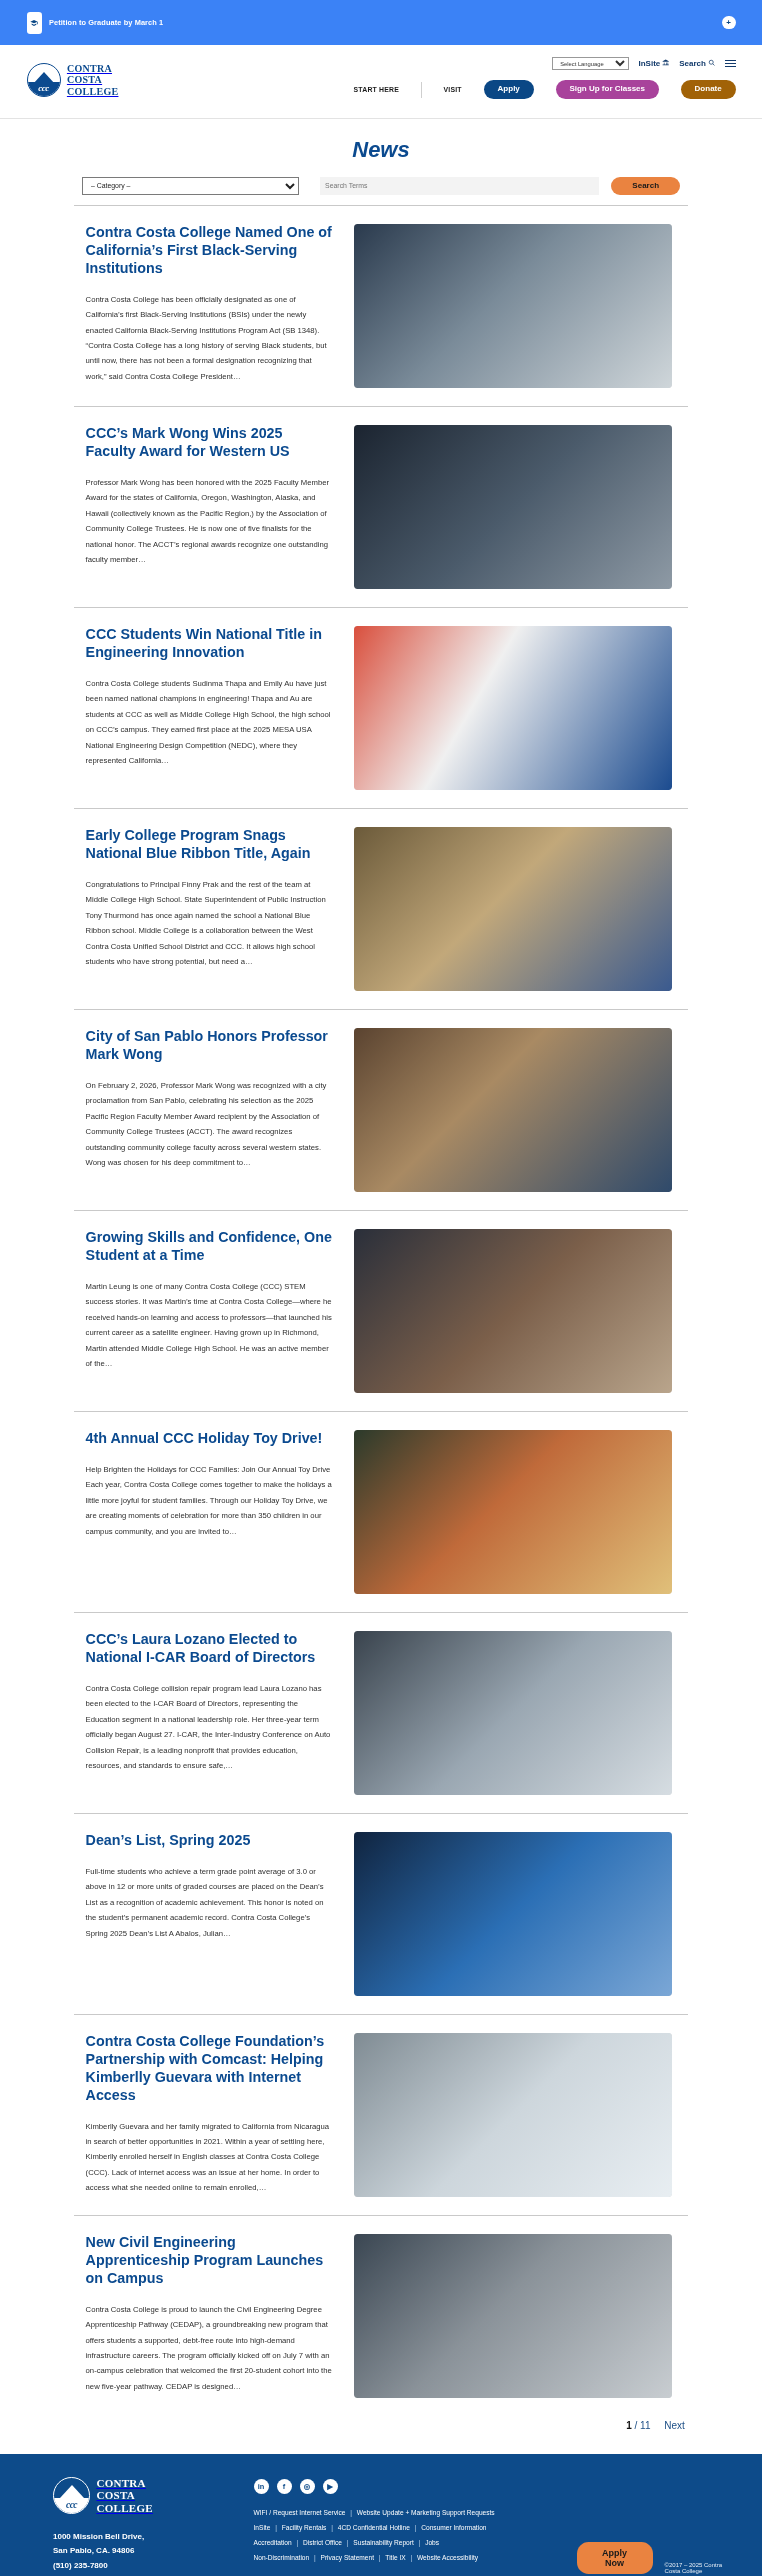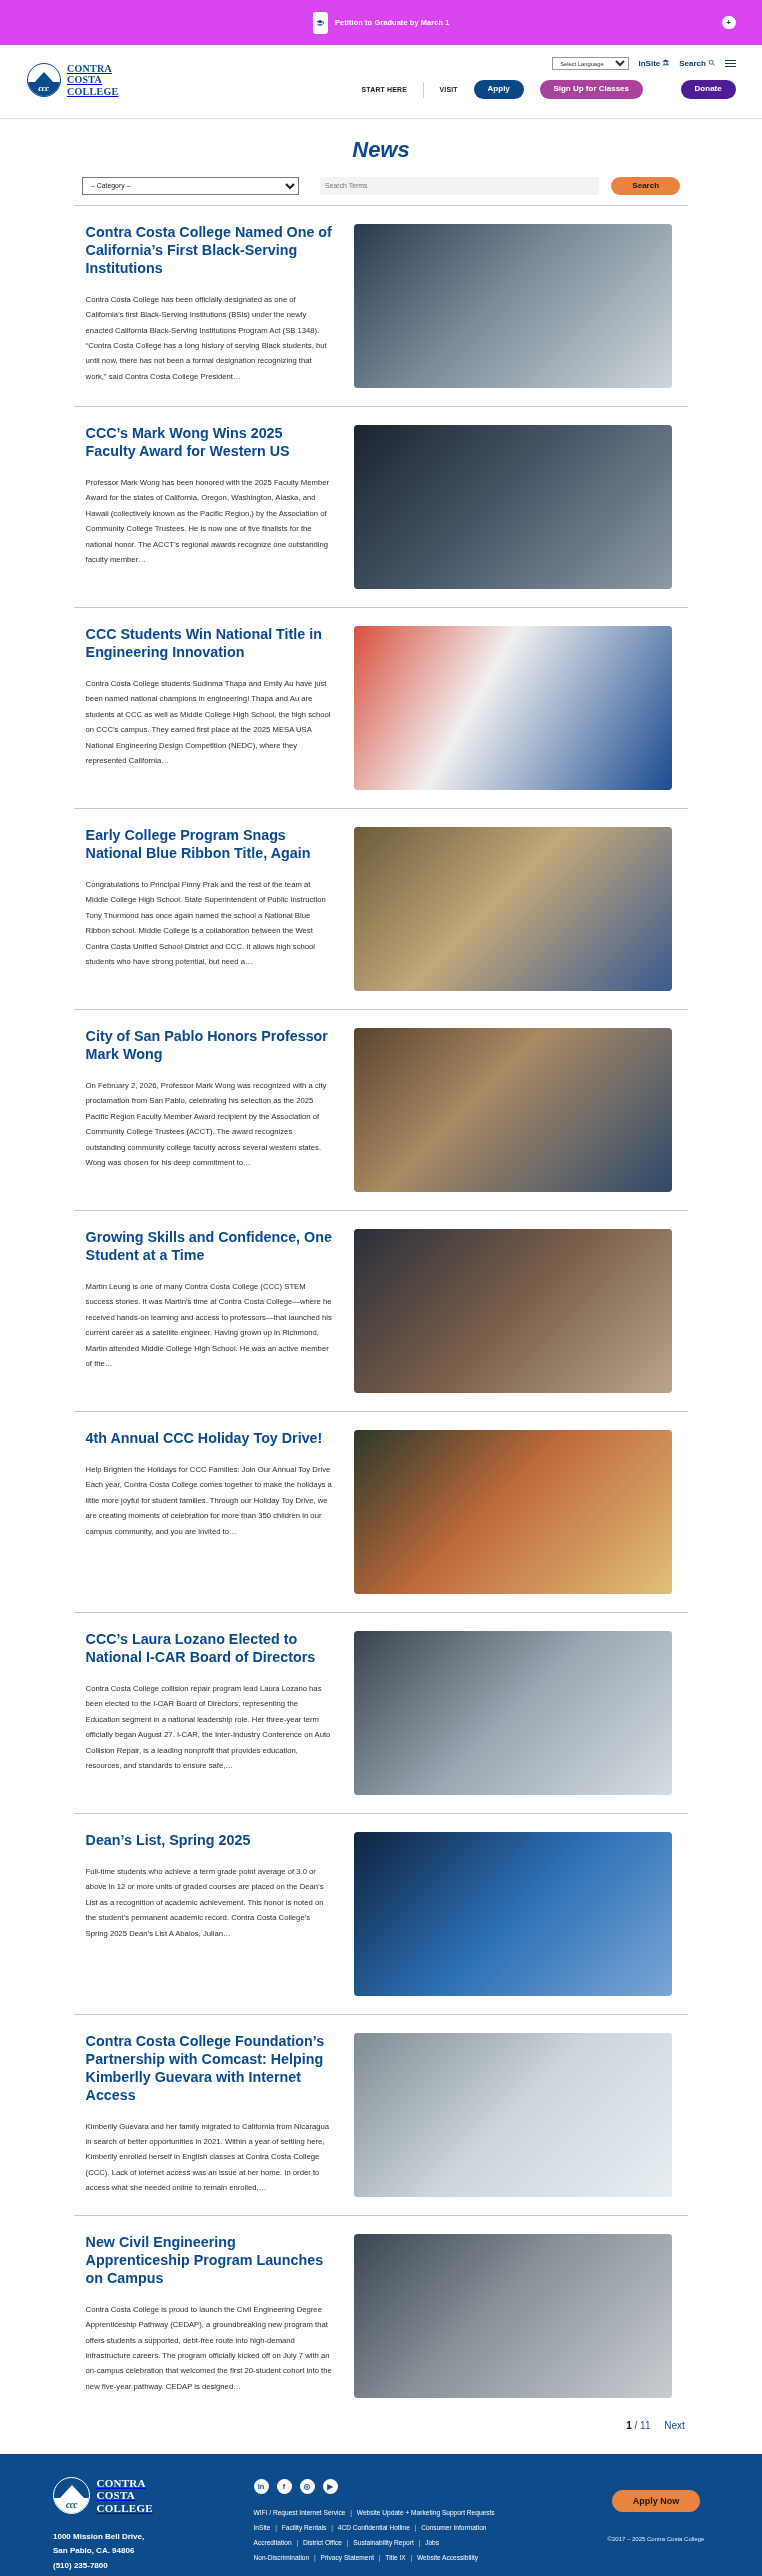--- a/index.html
+++ b/index.html
@@ -7,27 +7,26 @@
   body {
     width:762px;
     font-family:"Liberation Sans", sans-serif;
     background:#ffffff;
     color:#333;
     -webkit-font-smoothing:antialiased;
   }
 
   
   .alert-bar{
-    background:#d946ef;
+    background:#3b82f6;
     height:45px;
     display:flex;
     align-items:center;
     padding:0 26.5px;
     position:relative;
-    justify-content:center;
   }
   .alert-left{ display:flex; align-items:center; gap:7.4px; }
   .alert-icon{
     width:15px;height:22px;background:#fff;border-radius:3.2px;
     display:flex;align-items:center;justify-content:center;
     color:#0a4785;font-size:8.5px;line-height:1;
   }
   .alert-text{ color:#fff; font-size:7.4px; font-weight:700; letter-spacing:0.1px;}
   .alert-plus{
     position:absolute; right:26.5px; top:50%; transform:translateY(-50%);
@@ -88,33 +87,33 @@
     height:13.8px;
     color:#333;
   }
   .util-link{
     display:flex;align-items:center;gap:2.1px;
     color:#123a6b;font-size:8px;font-weight:600;text-decoration:none;
   }
   .hamburger{ display:flex; flex-direction:column; gap:1.6px; cursor:pointer; }
   .hamburger i{ display:block;width:10.6px;height:1.6px;background:#123a6b; }
 
-  .nav-row{ display:flex; align-items:center; gap:16px;justify-content:flex-end; }
+  .nav-row{ display:flex; align-items:center; gap:22px;justify-content:flex-end; }
   .nav-text{
     color:#1a1a1a; font-size:6.9px; font-weight:700; letter-spacing:0.2px;
     text-transform:uppercase; text-decoration:none;
   }
   .nav-divider{ width:0.5px; height:16px; background:#cfcfcf; }
   .pill{
     border-radius:11.6px; color:#fff; font-size:8px; font-weight:700;
     padding:5.3px 13.8px; text-decoration:none; display:inline-block; line-height:1.1;
   }
   .pill-apply{ background:#0a4785; }
   .pill-signup{ background:#a8429b; }
-  .pill-donate{ background:#4c1d95;margin-left:22px; }
+  .pill-donate{ background:#a16207; }
 
   
   .page-wrap{ max-width:709px; margin:0 auto; padding:0 26.5px; }
   .page-title{
     text-align:center; color:#0b4a8f;
     font-size:22px; font-weight:700; margin:18px 0 13.8px 0;
     font-family:"Liberation Sans", sans-serif;
     font-style:italic;
   }
   .filter-bar{
@@ -206,21 +205,21 @@
   .social-row{ display:flex; gap:8px; margin-bottom:11px; }
   .social{
     width:15px;height:15px;border-radius:50%;background:#fff;color:#0d4b8a;
     display:flex;align-items:center;justify-content:center;font-size:7.4px;font-weight:700;
     text-decoration:none; font-family:"Liberation Sans",sans-serif;
   }
   .link-rows{ font-size:6.6px; line-height:2.3; }
   .link-rows a{ color:#fff; text-decoration:none; }
   .link-rows .sep{ color:#bcd3ea; padding:0 4.8px; }
 
-  .f-col-apply{ flex:0 0 159px; display:flex; flex-direction:column; align-items:center; padding-top:13.8px;gap:12px; }
+  .f-col-apply{ flex:0 0 159px; display:flex; align-items:flex-end; padding-top:13.8px;gap:12px; }
   .apply-now{
     background:#ea8340; color:#1a1a1a; border:none; border-radius:11.6px;
     padding:5.8px 21px; font-size:9px; font-weight:700; cursor:pointer;
     font-family:"Liberation Sans", sans-serif;
   }
   .copyright{ margin-top:11.6px; font-size:6px; color:#e6eef7; }
 </style>
 </head>
 <body>
 

